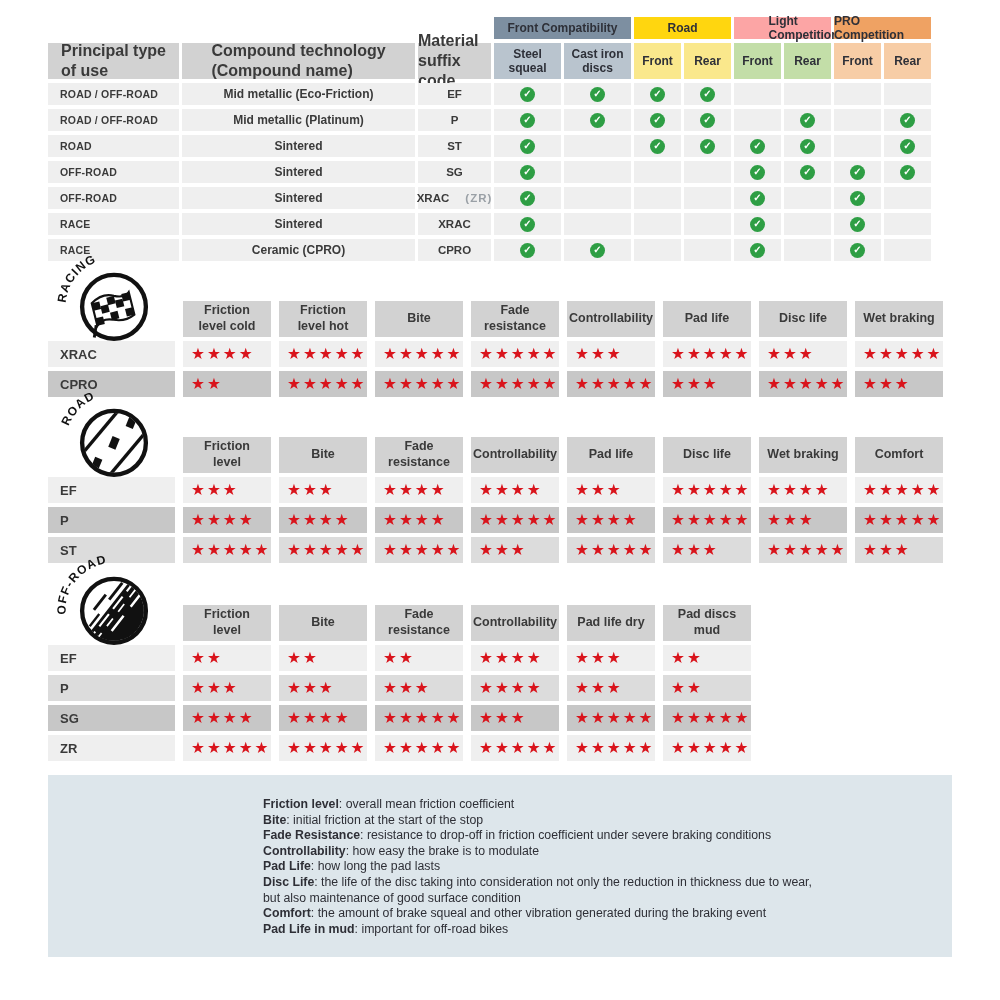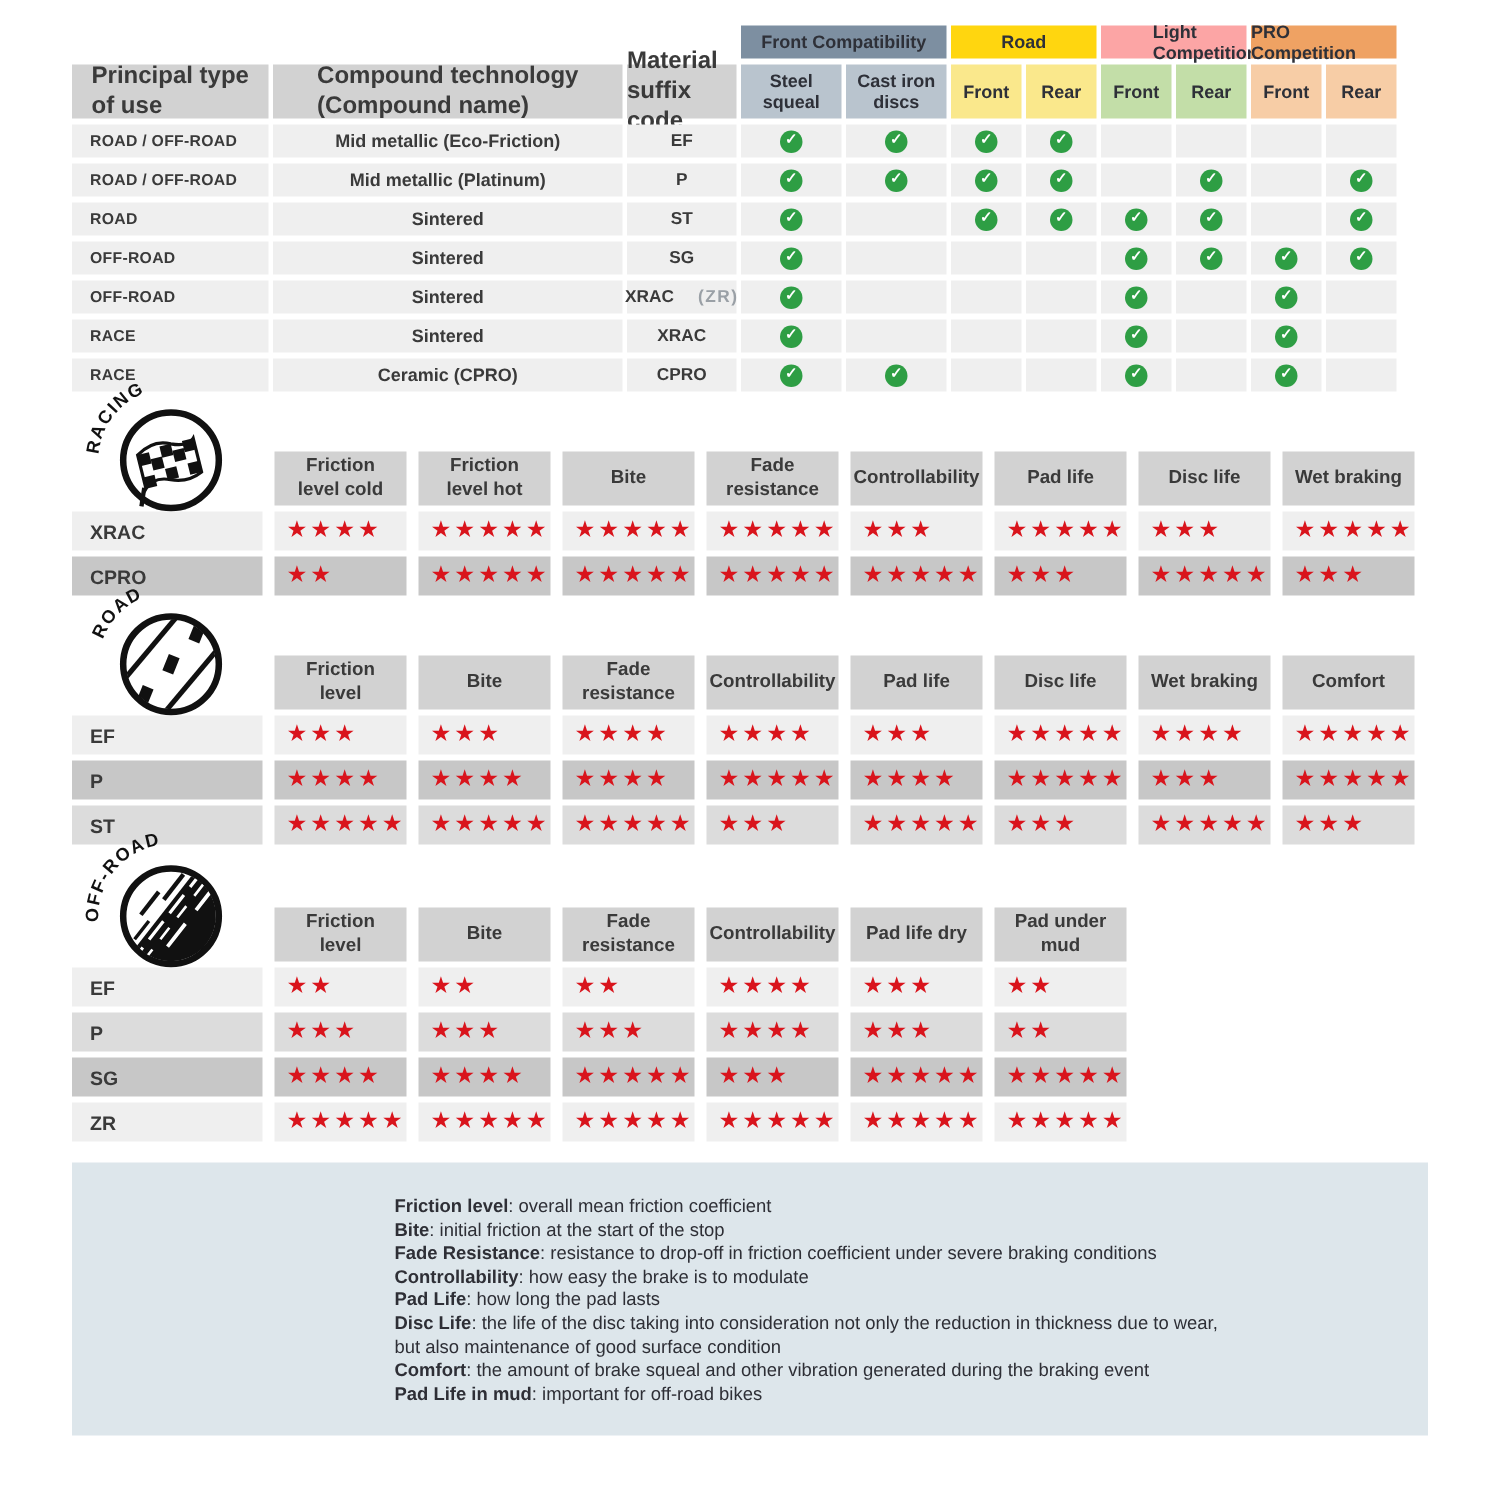--- a/index.html
+++ b/index.html
@@ -440,21 +440,21 @@
         </g>
       </svg>
       <div class="star-grid" id="star-grid-offroad" style="grid-template-columns: 127px repeat(6, 88px);">
           <div class="star-h" style="grid-area: 1 / 2;">Friction
 level</div>
           <div class="star-h" style="grid-area: 1 / 3;">Bite</div>
           <div class="star-h" style="grid-area: 1 / 4;">Fade
 resistance</div>
           <div class="star-h" style="grid-area: 1 / 5;">Controllability</div>
           <div class="star-h" style="grid-area: 1 / 6;">Pad life dry</div>
-          <div class="star-h" style="grid-area: 1 / 7;">Pad under mud</div>
+          <div class="star-h" style="grid-area: 1 / 7;">Pad discs mud</div>
           <div class="star-label shade-light" style="grid-area: 2 / 1;">EF</div>
           <div class="star-cell shade-light" style="grid-area: 2 / 2;">
             <span class="stars">★★</span>
           </div>
           <div class="star-cell shade-light" style="grid-area: 2 / 3;">
             <span class="stars">★★</span>
           </div>
           <div class="star-cell shade-light" style="grid-area: 2 / 4;">
             <span class="stars">★★</span>
           </div>

